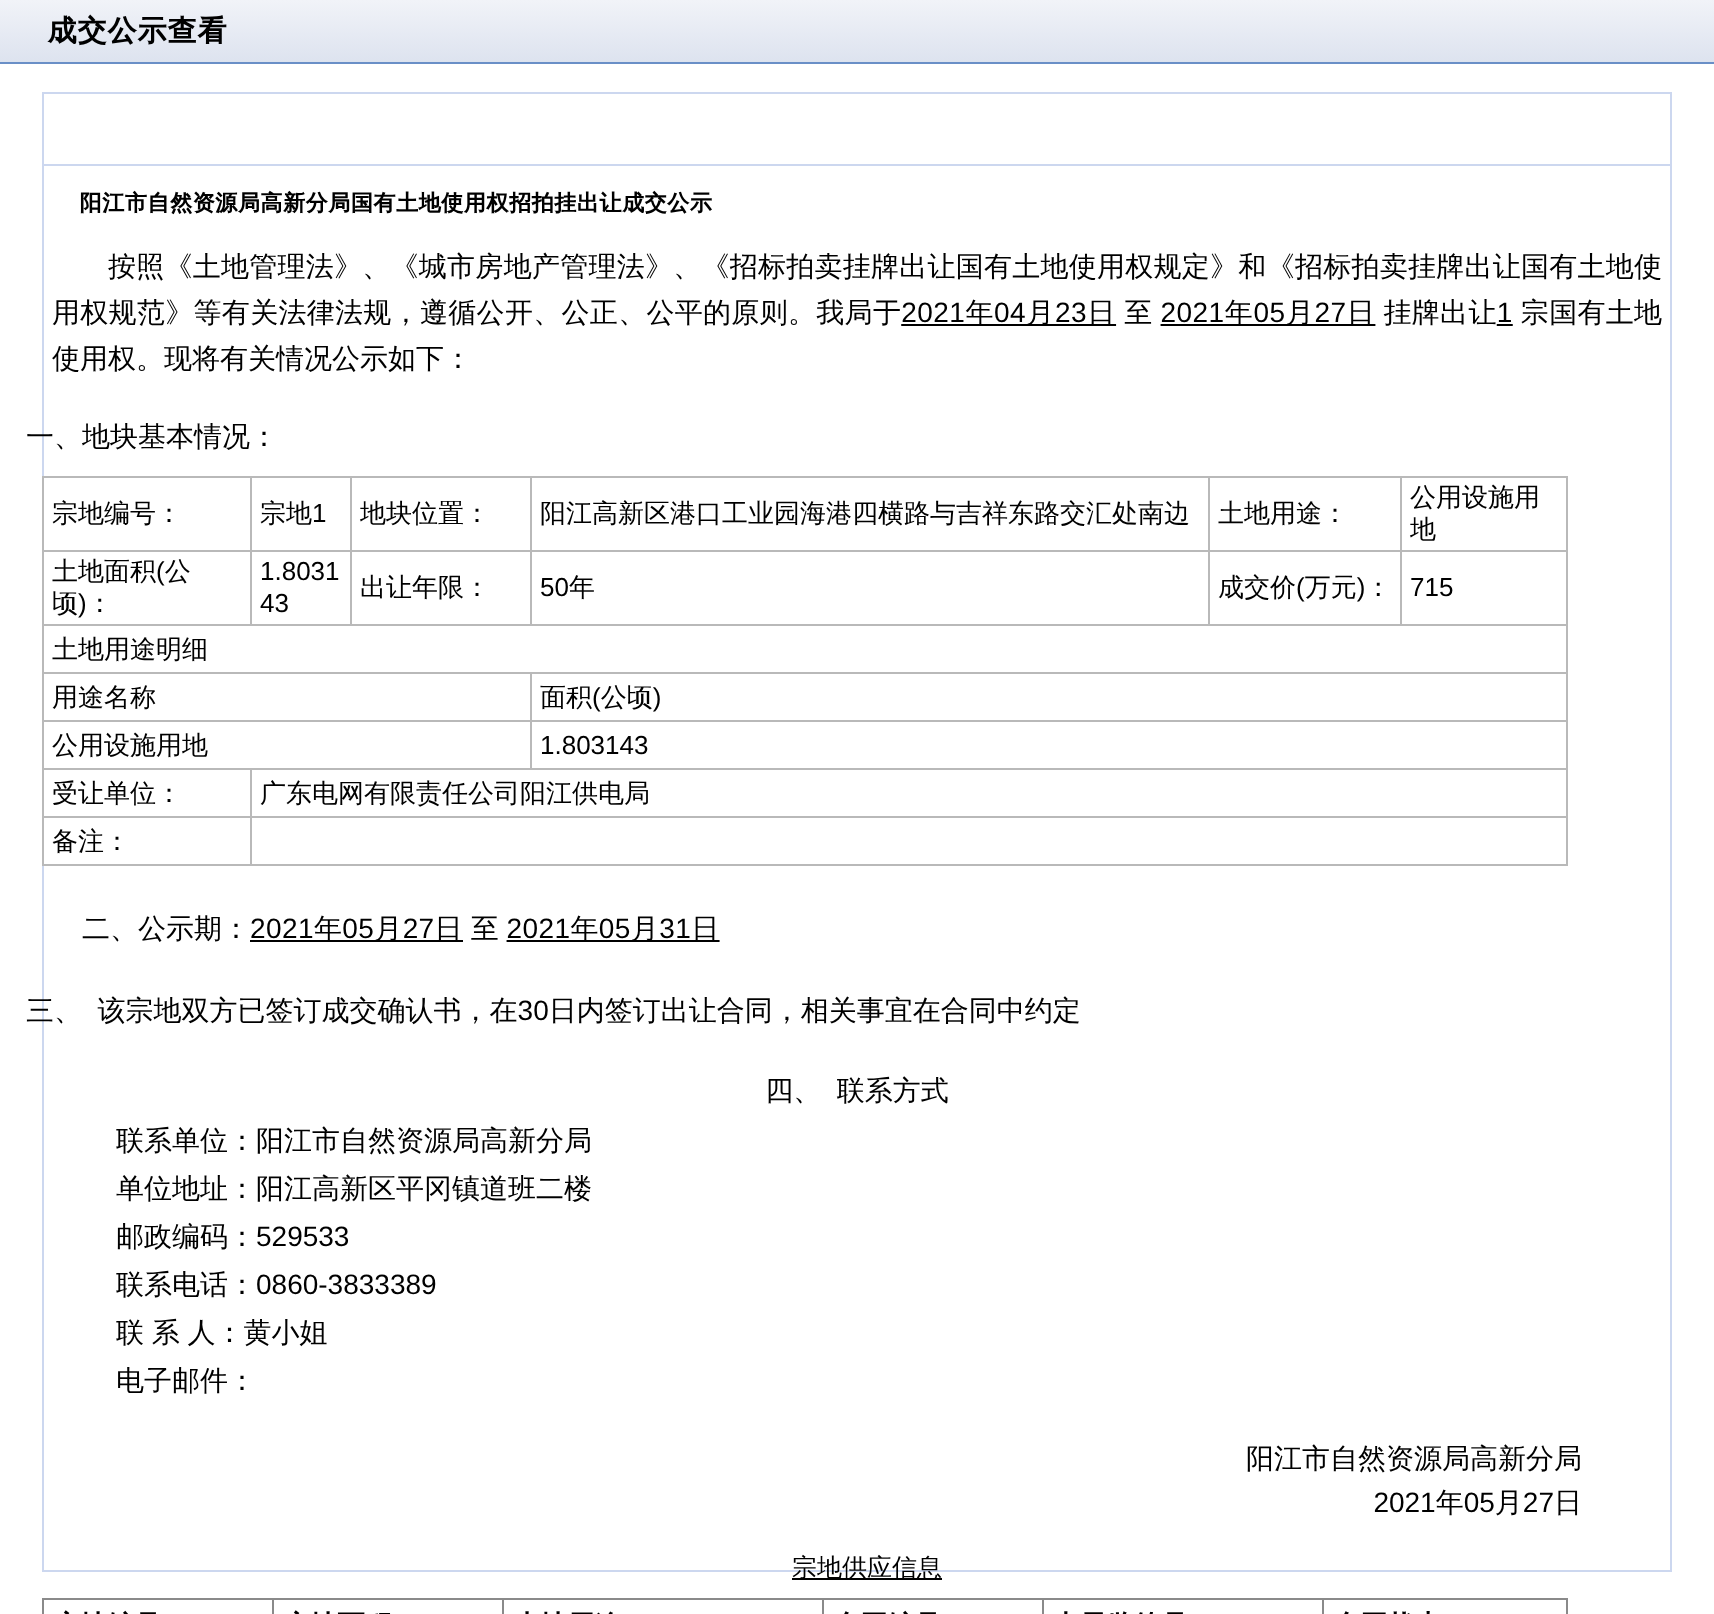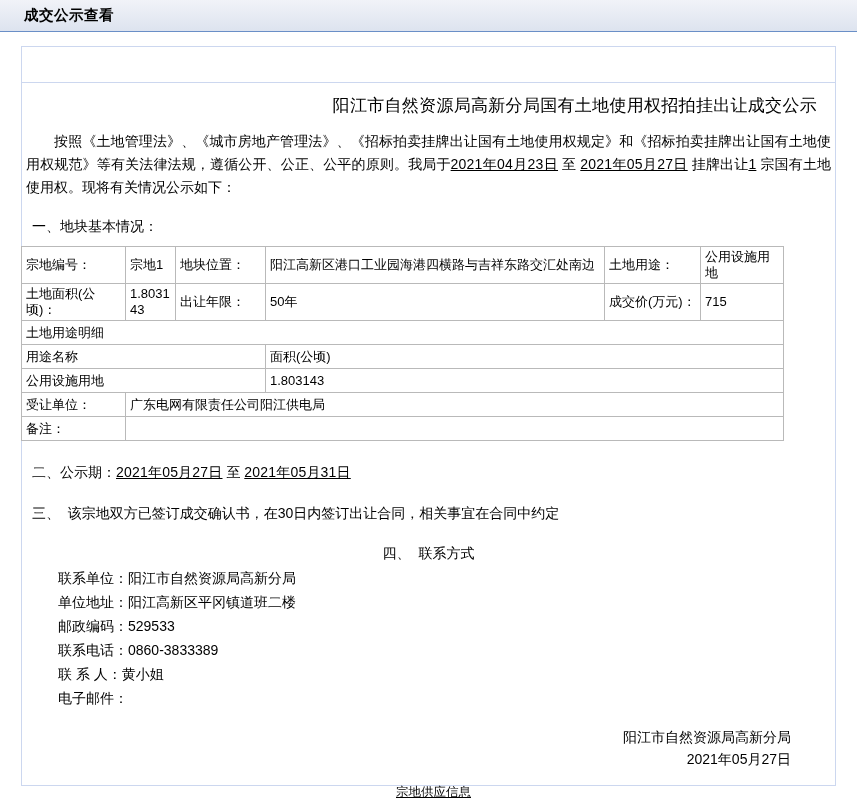--- a/index.html
+++ b/index.html
@@ -61,23 +61,23 @@
 
   .content {
     position: absolute;
     left: 0;
     top: 0;
     width: 857px;
   }
 
   
   .doc-title {
-    text-align: right;
-    font-size: 17px;
-    font-weight: normal;
+    text-align: left;
+    font-size: 11px;
+    font-weight: bold;
     margin: 0;
     padding: 48px 40px 0 40px;
     letter-spacing: 0.3px;
   }
 
   
   .para {
     margin: 0;
     padding: 13px 26px 0 26px;
     font-size: 14px;
@@ -89,27 +89,27 @@
     font-family: "Liberation Sans", sans-serif;
   }
   .dnum {
     text-decoration: underline;
     letter-spacing: 0.2px;
   }
 
   
   .section-h {
     font-size: 14px;
-    padding: 0 32px;
+    padding: 0 13px;
     margin-top: 16px;
     line-height: 22px;
   }
   .section-h.s3 { margin-top: 19px; }
   .section-h.s4 { margin-top: 18px; text-align: center; }
-  .section-gap { margin-top: 20px; }
+  .section-gap { margin-top: 20px; margin-left: 28px; }
 
   
   table.info {
     border-collapse: collapse;
     margin: 9px 0 0 21px;
     width: 762px;
     table-layout: fixed;
     font-size: 13px;
     padding-left: 13px;
   }

